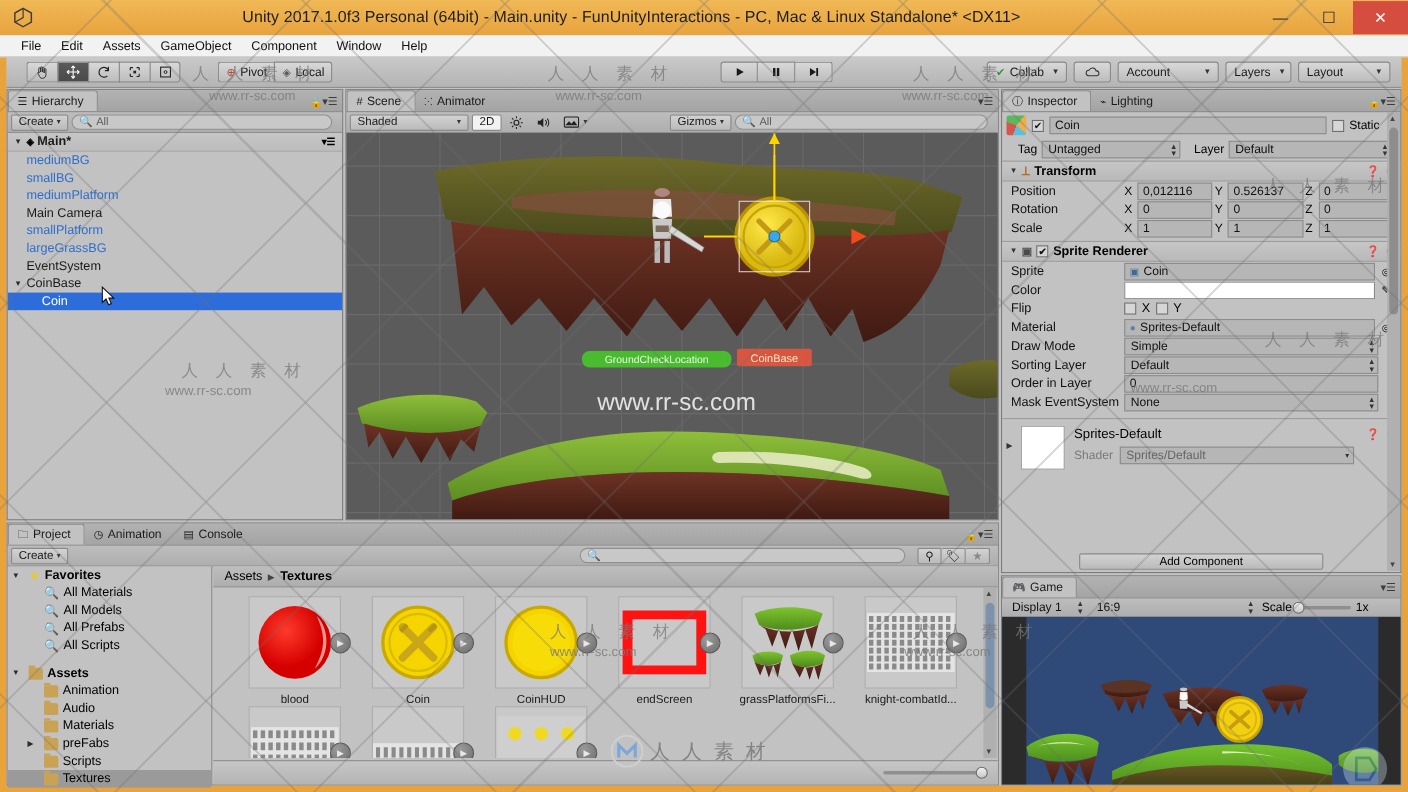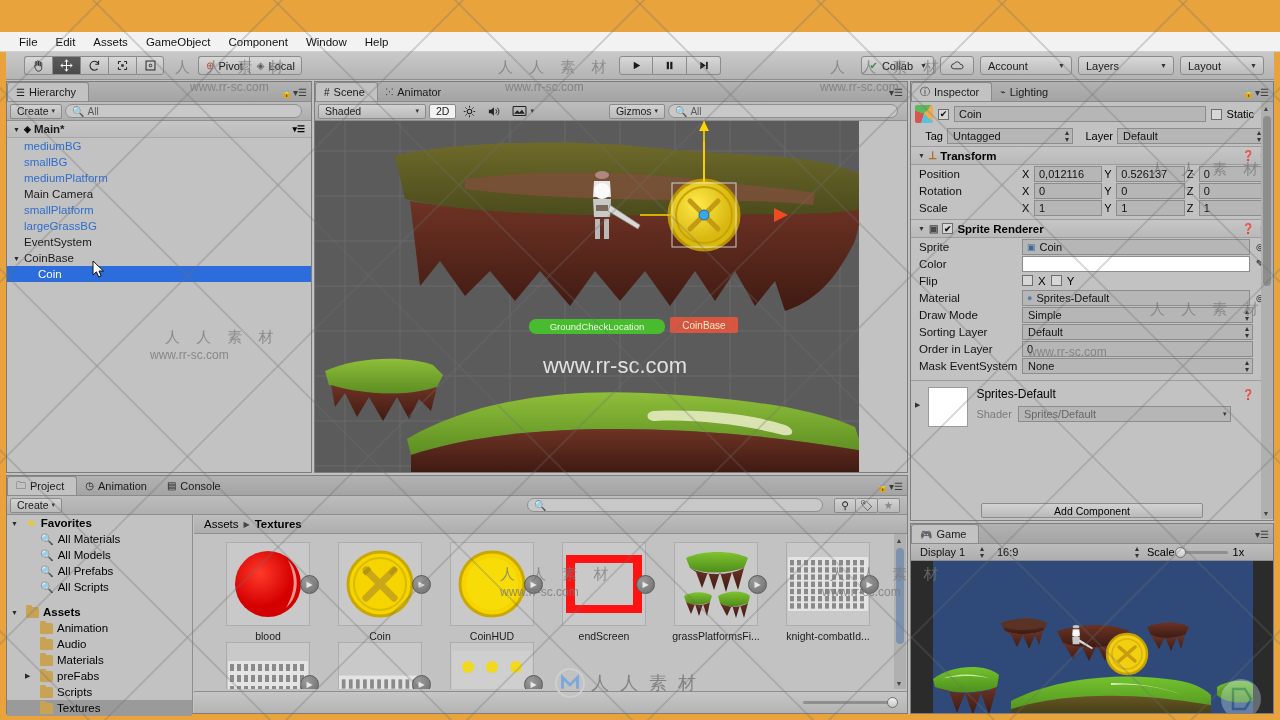--- a/index.html
+++ b/index.html
@@ -113,21 +113,21 @@
   .hrow { height:16px; display:flex; align-items:center; font-size:11.5px; padding-left:6px; }
   .hrow .arrow { width:11px; font-size:7px; color:#2a2a2a; }
   .hrow .lbl { white-space:nowrap; }
   .hrow.selected { background:#2d6ddb; }
   .hrow.selected .lbl { color:#fff; }
   .prefab { color:#2f6ecb; }
   .plain { color:#1a1a1a; }
   .hdr-root { font-weight:bold; }
   
   #scene { left:308px; top:29px; width:594px; height:392px; }
-  #sceneview { position:absolute; left:0; top:39px; width:544px; height:351px; overflow:hidden; background:#5a5a5a; }
+  #sceneview { position:absolute; left:0; top:39px; width:592px; height:351px; overflow:hidden; background:#5a5a5a; }
   
   #inspector { left:904px; top:29px; width:364px; height:440px; }
   .insp-body { position:absolute; left:0; top:20px; width:362px; bottom:0; overflow:hidden; }
   .insp-hdr-row { display:flex; align-items:center; height:24px; padding:0 4px; gap:5px; }
   .gobox {
     width:18px;height:18px;
     background:conic-gradient(from 200deg,#d9534f 0deg 90deg,#5cb85c 90deg 200deg,#f0ad4e 200deg 290deg,#5bc0de 290deg 360deg);
     border-radius:2px;
   }
   .chk { width:11px;height:11px;border:1px solid #6e6e6e;background:#d6d6d6;
@@ -203,20 +203,32 @@
   .wm-cn { position:absolute; z-index:91; color:rgba(120,120,120,.75); font-size:15px; letter-spacing:6px; pointer-events:none; white-space:nowrap;}
   .scrollv { position:absolute; right:1px; top:20px; bottom:1px; width:12px; background:#b0b0b0; }
   .scrollv .thumb { position:absolute; left:2px; width:8px; border-radius:4px; background:#8d8d8d; }
   .arrowbtn { position:absolute; right:1px; width:12px; height:12px; display:flex; align-items:center; justify-content:center; font-size:7px; color:#444;}
 </style>
 </head>
 <body>
 
 <div id="window">
 
+  <div id="titlebar">
+    <div id="unity-logo">
+      <svg width="20" height="20" viewBox="0 0 24 24">
+          <path d="M12 2 L21 7 L21 17 L12 22 L3 17 L3 7 Z" fill="none" stroke="#3d3d3d" stroke-width="1.6"></path>
+          <path d="M12 2 L12 12 L3 17" fill="none" stroke="#3d3d3d" stroke-width="1.3"></path>
+        </svg>
+    </div>
+    <div id="title-text">Unity 2017.1.0f3 Personal (64bit) - Main.unity - FunUnityInteractions - PC, Mac &amp; Linux Standalone* &lt;DX11&gt;</div>
+    <div class="winbtn">—</div>
+    <div class="winbtn">☐</div>
+    <div class="winbtn close">✕</div>
+  </div>
 
   <div id="menubar">
     <div class="mi">File</div>
     <div class="mi">Edit</div>
     <div class="mi">Assets</div>
     <div class="mi">GameObject</div>
     <div class="mi">Component</div>
     <div class="mi">Window</div>
     <div class="mi">Help</div>
   </div>
@@ -293,21 +305,21 @@
         </div>
         <div class="tb-btn only" style="width:34px">
           <svg width="15" height="11" viewBox="0 0 18 12">
               <path d="M4.5 10a3 3 0 0 1 .4-6 4 4 0 0 1 7.6.8A2.6 2.6 0 0 1 13.5 10z" fill="none" stroke="#333" stroke-width="1.1"></path>
             </svg>
         </div>
         <div class="tb-btn only tb-drop" style="width:92px;justify-content:space-between">
           <span>Account</span>
           <span class="caret">▼</span>
         </div>
-        <div class="tb-btn only tb-drop" style="width:96px;justify-content:space-between">
+        <div class="tb-btn only tb-drop" style="width:60px;justify-content:space-between">
           <span>Layers</span>
           <span class="caret">▼</span>
         </div>
         <div class="tb-btn only tb-drop" style="width:84px;justify-content:space-between">
           <span>Layout</span>
           <span class="caret">▼</span>
         </div>
       </div>
     </div>
 

